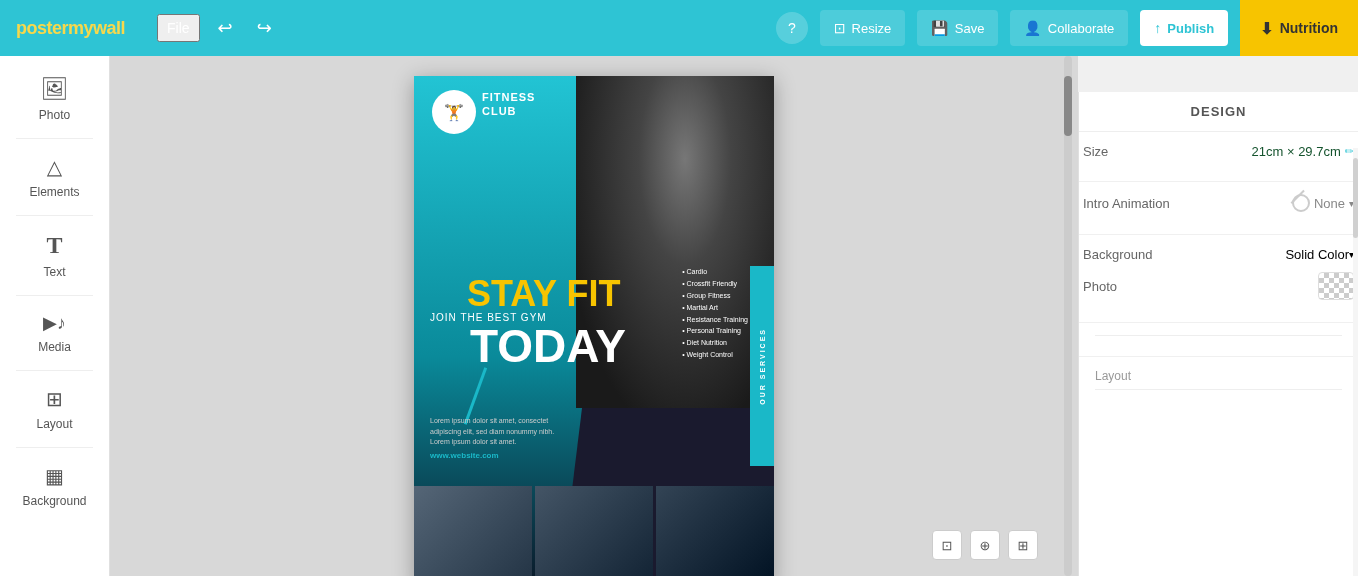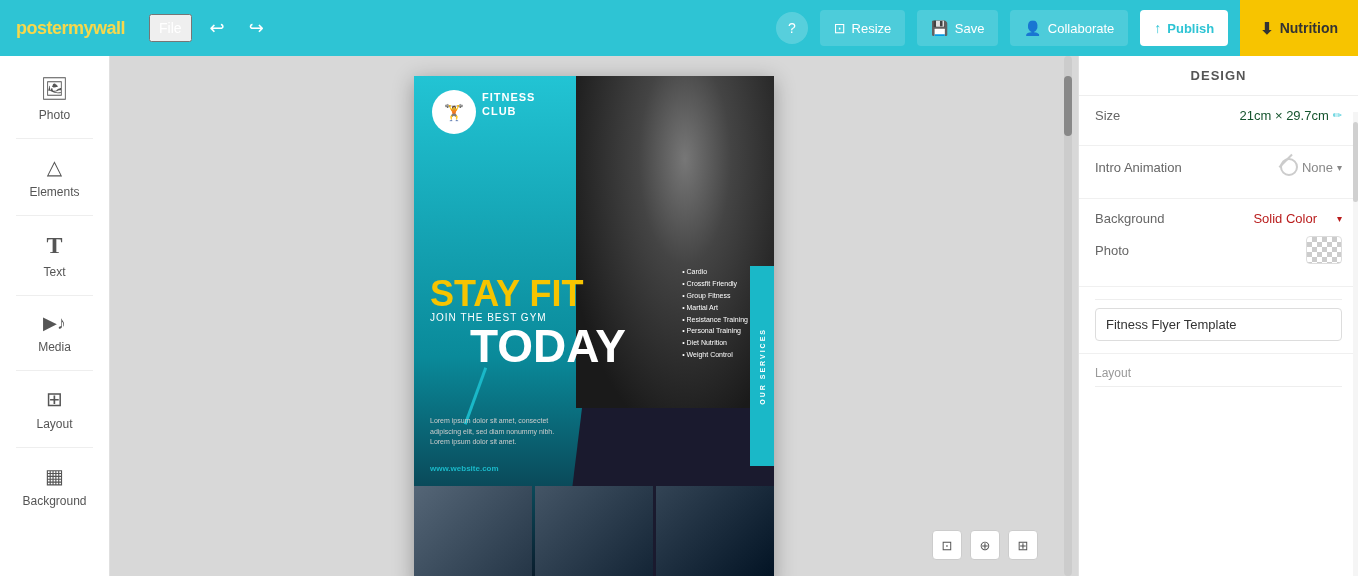--- a/index.html
+++ b/index.html
@@ -13,21 +13,21 @@
       align-items: center;
       padding: 0 16px;
       gap: 12px;
       flex-shrink: 0;
     }
     .topbar-logo {
       color: white;
       font-size: 18px;
       font-weight: bold;
       letter-spacing: -0.5px;
-      margin-right: 12px;
+      margin-right: 20px;
     }
     .topbar-logo span { color: #f7d84b; }
     .topbar-file {
       color: white;
       font-size: 14px;
       padding: 4px 8px;
       cursor: pointer;
     }
     .topbar-icon-btn {
       background: none;
@@ -148,20 +148,21 @@
       position: absolute;
       top: 200px; left: 16px;
       color: white;
     }
     .flyer-main-text .stay-fit {
       font-size: 36px;
       font-weight: 900;
       color: #f7c400;
       line-height: 1;
       text-transform: uppercase;
+      margin-left: 37px;
     }
     .flyer-main-text .join-text {
       font-size: 10px;
       color: white;
       text-transform: uppercase;
       letter-spacing: 1px;
     }
     .flyer-main-text .today {
       font-size: 46px;
       font-weight: 900;
@@ -173,21 +174,21 @@
     .flyer-body-text {
       position: absolute;
       top: 340px; left: 16px;
       color: #ccc;
       font-size: 7px;
       line-height: 1.5;
       width: 130px;
     }
     .flyer-website {
       position: absolute;
-      top: 388px; left: 16px;
+      top: 375px; left: 16px;
       color: #1ab8c8;
       font-size: 8px;
       font-weight: bold;
     }
     .flyer-services-bar {
       position: absolute;
       top: 190px; right: 0;
       width: 24px;
       height: 200px;
       background: #1ab8c8;
@@ -250,33 +251,34 @@
 
     
     .right-panel {
       width: 280px;
       background: #fff;
       border-left: 1px solid #e0e0e0;
       display: flex;
       flex-direction: column;
       flex-shrink: 0;
       overflow-y: auto;
+      margin-top: 36px;
     }
     .panel-header {
       text-align: center;
       padding: 12px;
       font-size: 13px;
       font-weight: 600;
       color: #555;
       letter-spacing: 1px;
       border-bottom: 1px solid #eee;
       text-transform: uppercase;
     }
     .panel-section {
-      padding: 12px 16px;
+      padding: 12px 4px;
       border-bottom: 1px solid #f0f0f0;
     }
     .panel-row {
       display: flex;
       align-items: center;
       justify-content: space-between;
       margin-bottom: 10px;
     }
     .panel-label {
       font-size: 13px;
@@ -308,22 +310,22 @@
       position: absolute;
       top: 50%; left: -2px;
       width: calc(100% + 4px);
       height: 2px;
       background: #ccc;
       transform: rotate(-45deg) translateY(-50%);
       transform-origin: left center;
     }
 
     .bg-dropdown {
-      display: flex; align-items: center; gap: 20px;
-      color: #b91c1c; font-size: 13px; cursor: pointer;
+      display: flex; align-items: center; gap: 0;
+      color: #000000; font-size: 13px; cursor: pointer;
     }
 
     .color-swatch {
       width: 36px; height: 28px;
       border-radius: 4px;
       background: repeating-conic-gradient(#ccc 0% 25%, white 0% 50%) 0 0 / 10px 10px;
       border: 1px solid #ddd;
       cursor: pointer;
     }
 
@@ -540,21 +542,20 @@
       </div>
 
       <div class="panel-row">
         <span class="panel-label">Photo</span>
         <div class="color-swatch"></div>
       </div>
     </div>
 
     <div class="title-section">
       <div class="title-divider"></div>
-      <input type="text" class="title-input" value="Fitness Flyer Template" style="">
     </div>
 
     <div class="layout-section">
       <div class="layout-label">Layout</div>
       <div class="layout-divider"></div>
     </div>
 
     <div style="position:absolute;right:0;top:56px;width:5px;height:100%;background:#f5f5f5;">
       <div style="width:5px;height:80px;background:#d0d0d0;border-radius:3px;margin-top:10px;"></div>
     </div>

